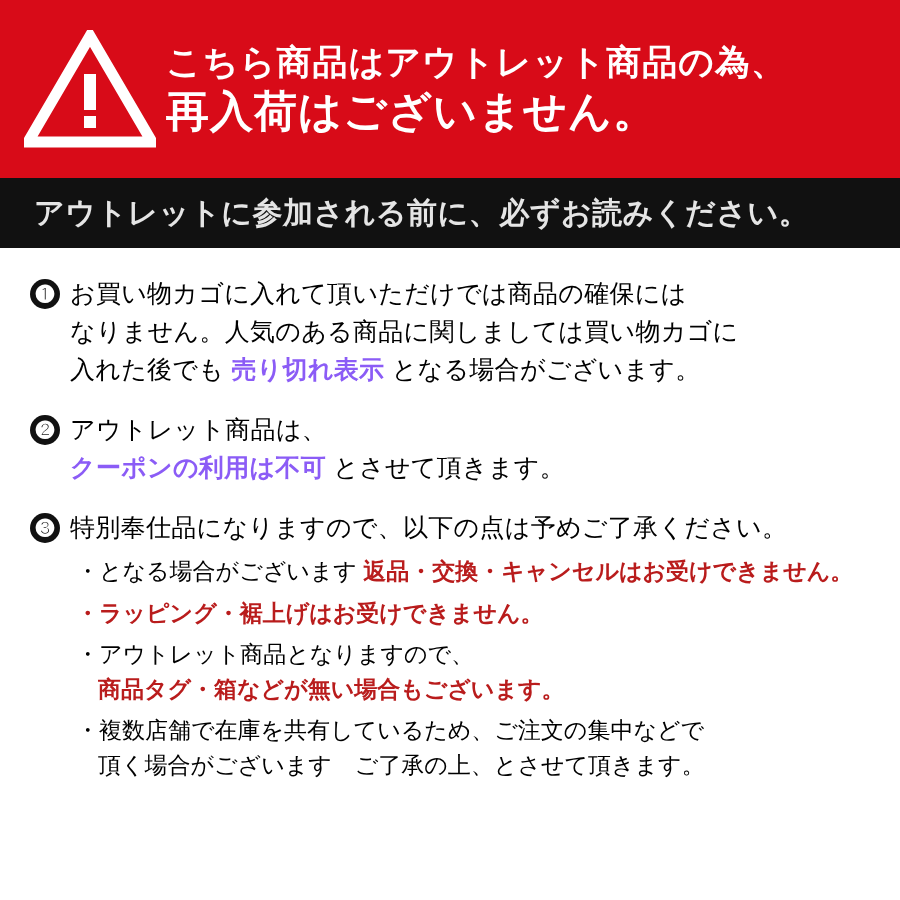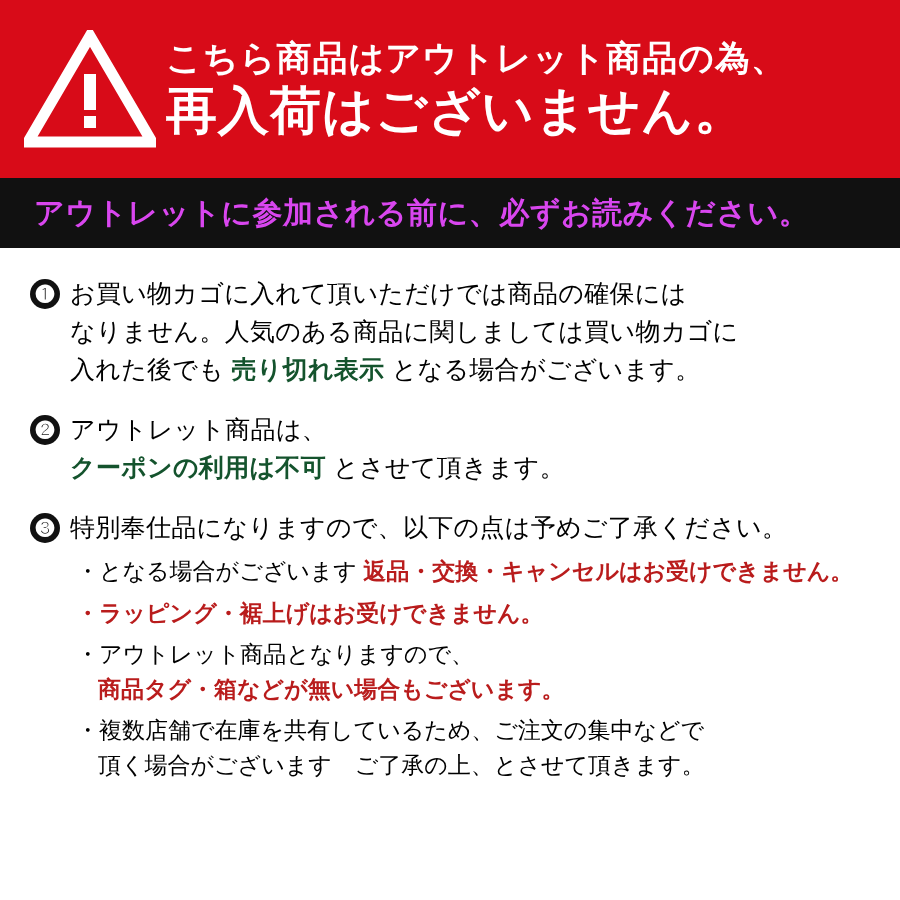--- a/index.html
+++ b/index.html
@@ -50,37 +50,37 @@
     font-weight: bold;
   }
   .banner-line1 {
     font-size: 35px;
     letter-spacing: 1px;
     line-height: 1.1;
     margin-bottom: 6px;
     white-space: nowrap;
   }
   .banner-line2 {
-    font-size: 51px;
+    font-size: 43px;
     letter-spacing: 1px;
     line-height: 1.1;
     white-space: nowrap;
   }
 
   
   .black-strip {
     height: 70px;
     background: #111111;
     display: flex;
     align-items: center;
     padding-left: 34px;
     box-sizing: border-box;
   }
   .black-strip-text {
-    color: #d946ef;
+    color: #e5e5e5;
     font-weight: bold;
     font-size: 30px;
     letter-spacing: 0.5px;
     white-space: nowrap;
   }
 
   
   .content {
     padding: 26px 24px 0 30px;
     box-sizing: border-box;
@@ -105,21 +105,21 @@
     margin-right: 10px;
     margin-top: 5px;
     line-height: 1;
   }
   .item-body {
     font-size: 25px;
     line-height: 1.52;
     letter-spacing: 0.3px;
   }
   .item-body .red {
-    color: #14532d;
+    color: #8b5cf6;
     font-weight: bold;
   }
   .item-body .line { display: block; }
 
   .sub-list {
     margin: 4px 0 0 46px;
     font-size: 23px;
     line-height: 1.5;
   }
   .sub-item {

